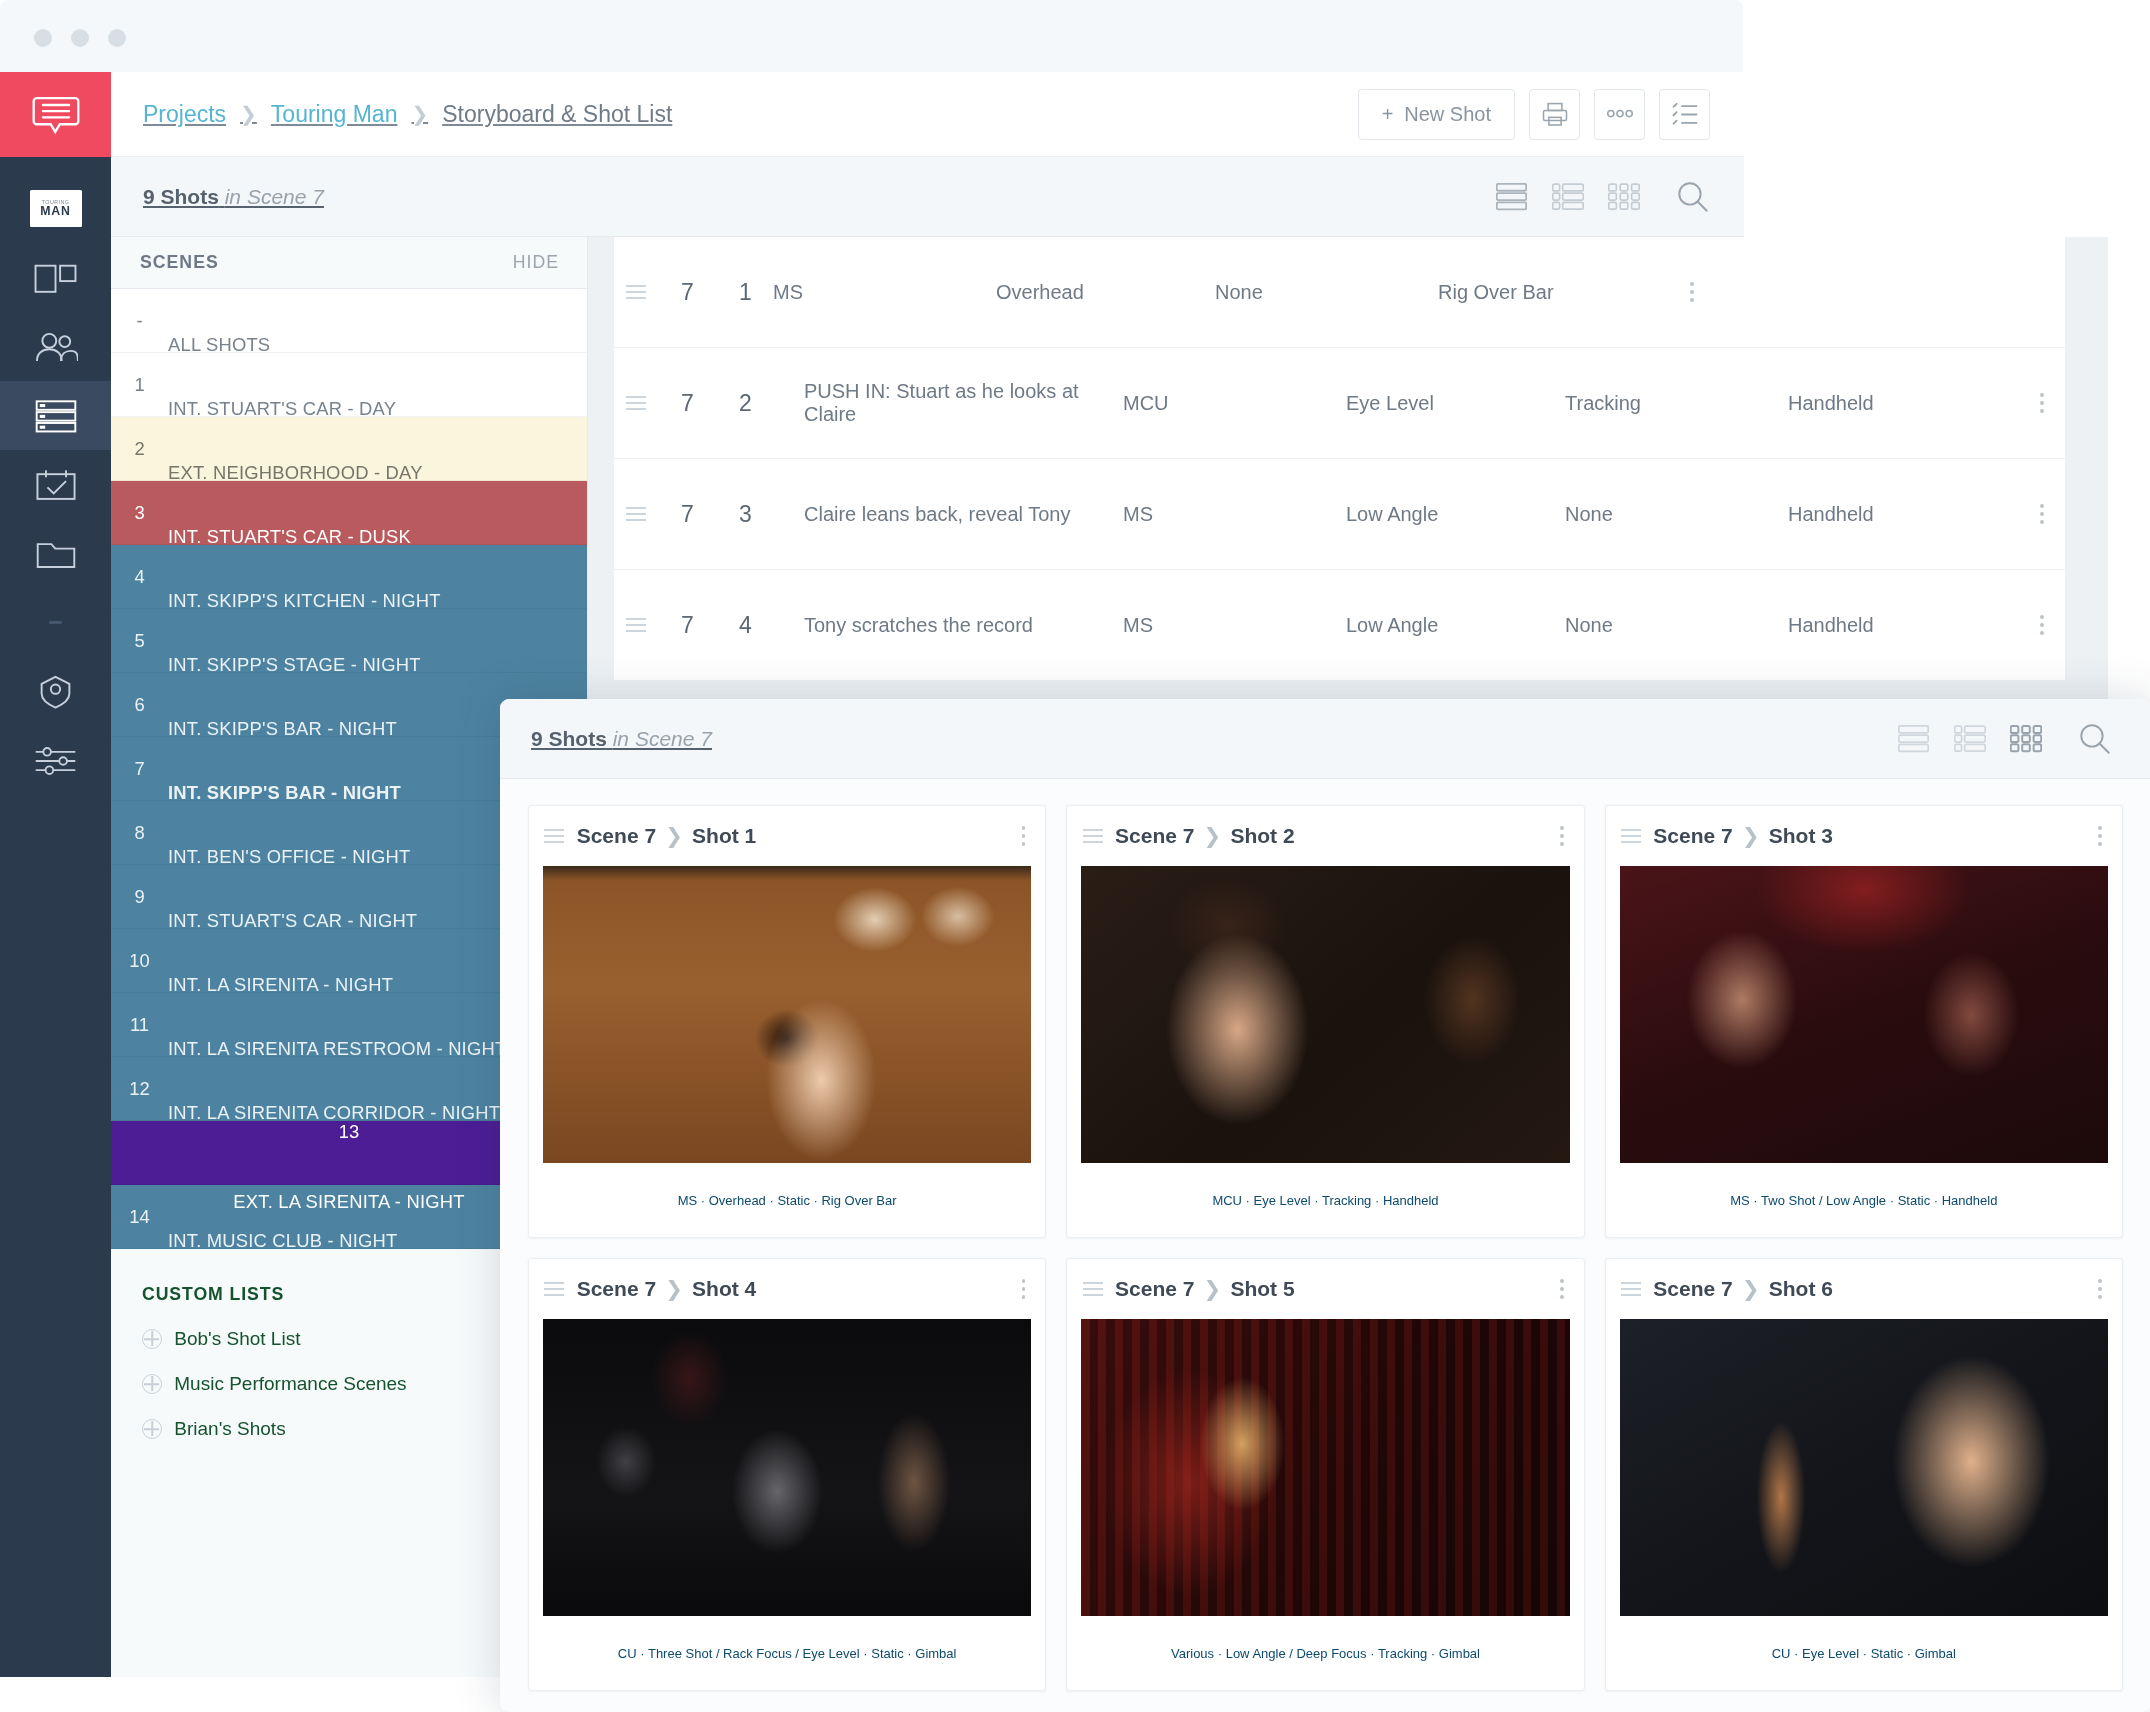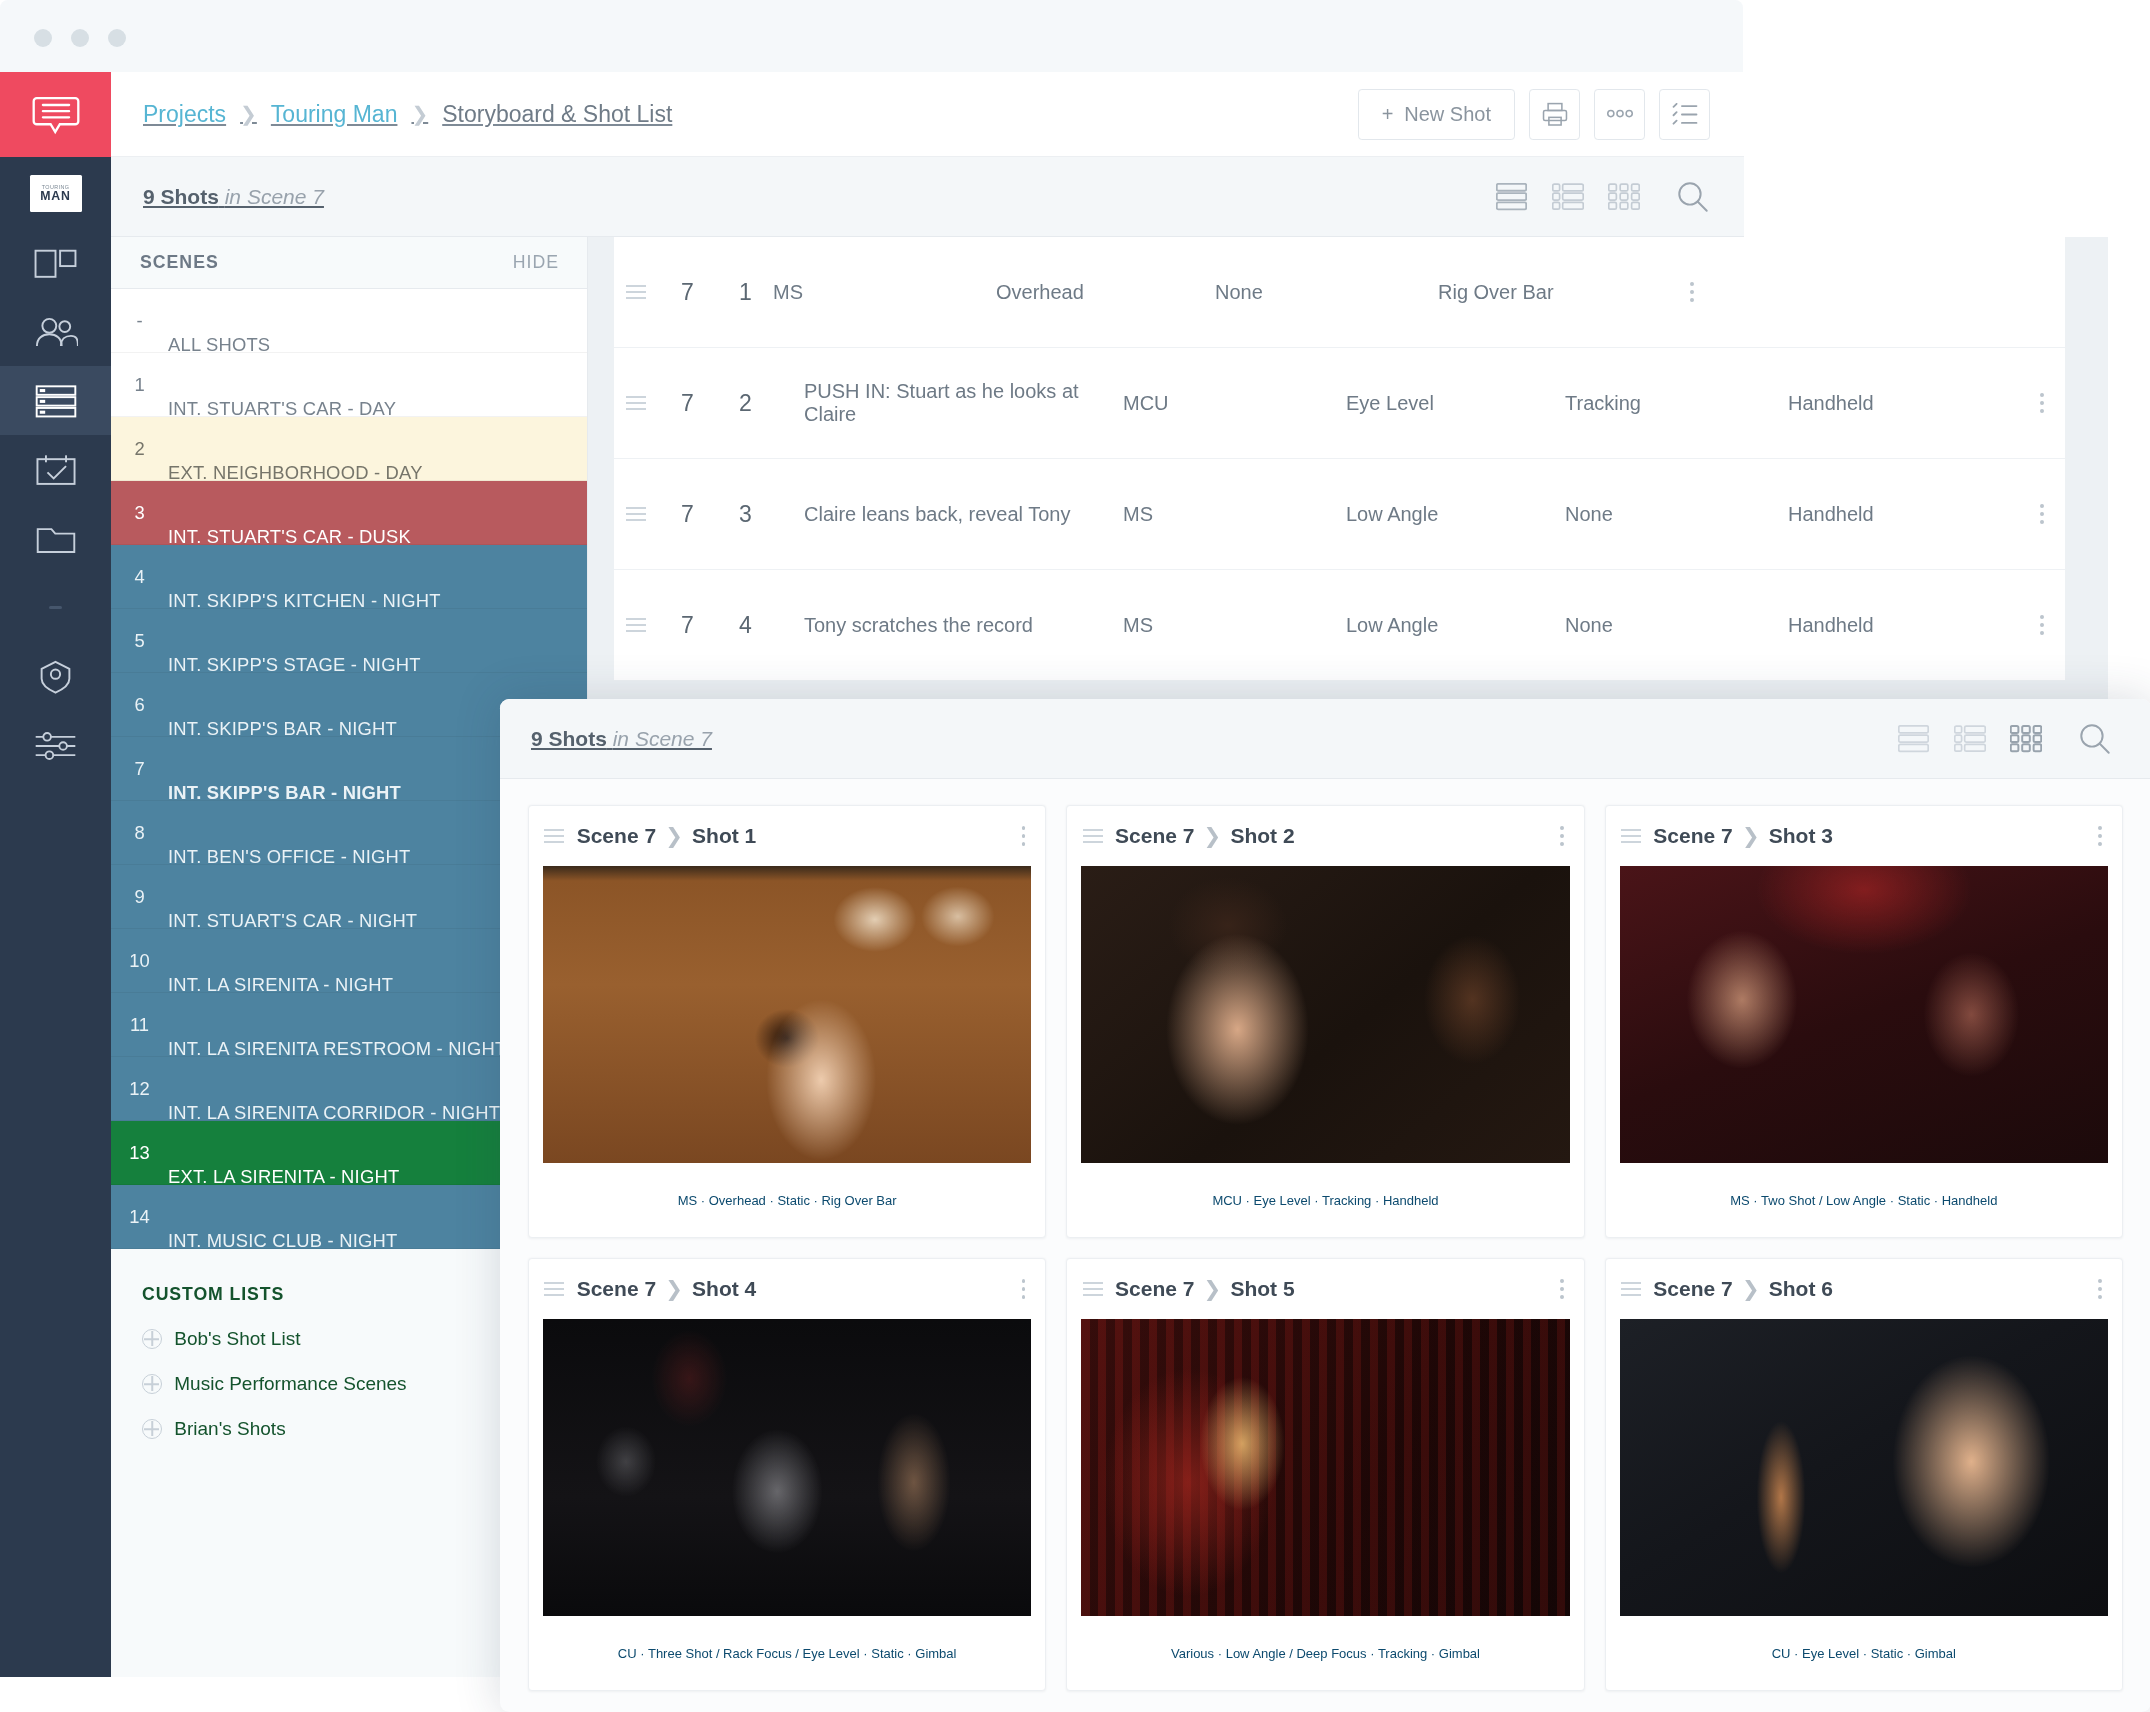--- a/index.html
+++ b/index.html
@@ -25,21 +25,21 @@
   
   .rail {
     position: absolute; left: 0; top: 72px;
     width: 111px; height: 1605px;
     background: #2c3a4e;
   }
   .rail-logo {
     height: 85px; background: #ef4a60;
     display: flex; align-items: center; justify-content: center;
   }
-  .rail-items { padding-top: 2px; }
+  .rail-items { padding-top: 17px; }
   .rail-item {
     height: 69px; display: flex; align-items: center; justify-content: center;
   }
   .rail-item.active { background: #3a4a60; }
   .rail-thumb {
     width: 52px; height: 37px; background: #fff; border-radius: 1.5px;
     display: flex; flex-direction: column; align-items: center; justify-content: center;
     line-height: 1;
   }
   .rail-thumb .t1 { font-size: 5.4px; color: #7b8894; letter-spacing: 0.4px; }
@@ -93,21 +93,21 @@
     height: 64px; display: flex; align-items: center;
     border-bottom: 0.8px solid rgba(0,0,0,.05);
     font-size: 18.4px;
   }
   .scene-row .num { width: 57px; text-align: center; flex: none; }
   .scene-row .nm { letter-spacing: 0.2px; margin-top: 48px; }
   .sc-plain { background: #fff; color: #77828d; }
   .sc-yellow { background: #fcf5dd; color: #76756a; }
   .sc-red { background: #b85a5e; color: #fff; }
   .sc-blue { background: #4d83a0; color: #eaf2f6; }
-  .sc-teal { background: #15803d; color: #fff; }
+  .sc-teal { background: #4c1d95; color: #fff; flex-direction: column; }
 
   .custom {
     padding: 35px 0 0 31px;
   }
   .custom-head { display: flex; align-items: center; padding-right: 28px; }
   .custom-head .lbl { font-size: 17.7px; font-weight: bold; color: #14532d; letter-spacing: 0.9px; }
   .custom-head .hide { margin-left: auto; font-size: 17.7px; color: #9aa5b0; letter-spacing: 0.9px; }
   .custom-item { display: flex; align-items: center; gap: 12.3px; margin-top: 23px; font-size: 19px; color: #14532d; }
   .globe {
     width: 20px; height: 20px; border-radius: 50%; border: 1.5px solid #c7d0d8; flex: none;

